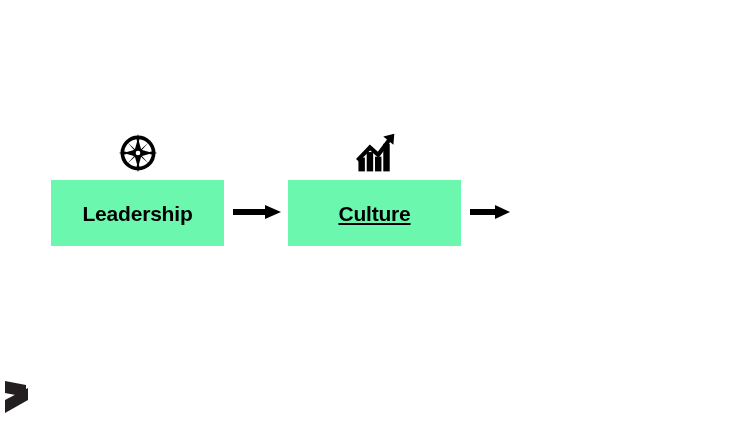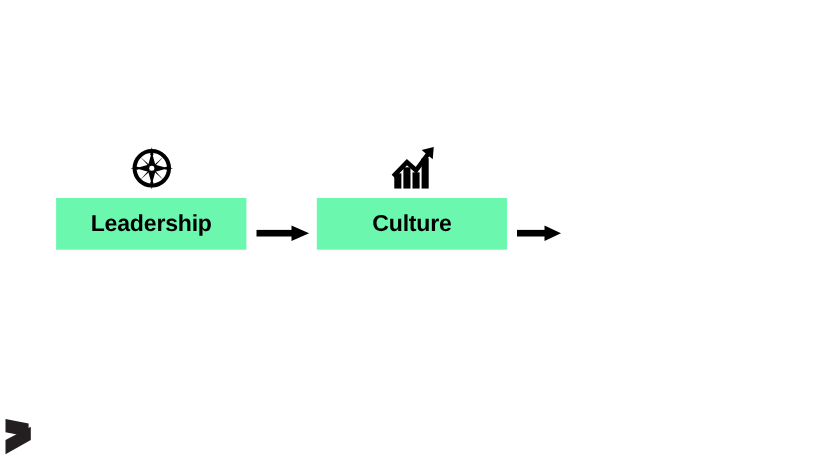--- a/index.html
+++ b/index.html
@@ -25,21 +25,21 @@
     position: absolute;
     left: 0;
     top: 0;
     width: 748px;
     height: 421px;
   }
 
   .stage {
     position: absolute;
     top: 180px;
-    height: 47px;
+    height: 66px;
   }
   .stage-box {
     width: 100%;
     height: 100%;
     background: #6cf7ae;
     display: flex;
     align-items: center;
     justify-content: center;
     box-sizing: border-box;
   }
@@ -59,21 +59,21 @@
     left: 50%;
     transform: translateX(-50%);
     margin-bottom: 4px;
     width: 46px;
     height: 46px;
     display: block;
   }
 
   
   #stage-leadership   { left: 51px;  width: 173px; }
-  #stage-culture      { left: 288px; width: 173px; }
+  #stage-culture      { left: 288px; width: 173px; text-decoration: underline; }
   #stage-performance  { left: 516px; width: 182px; }
 
   
   .arrow {
     position: absolute;
     top: 203px;
     height: 18px;
   }
   #arrow-1 { left: 233px; width: 48px; }
   #arrow-2 { left: 470px; width: 40px; }

